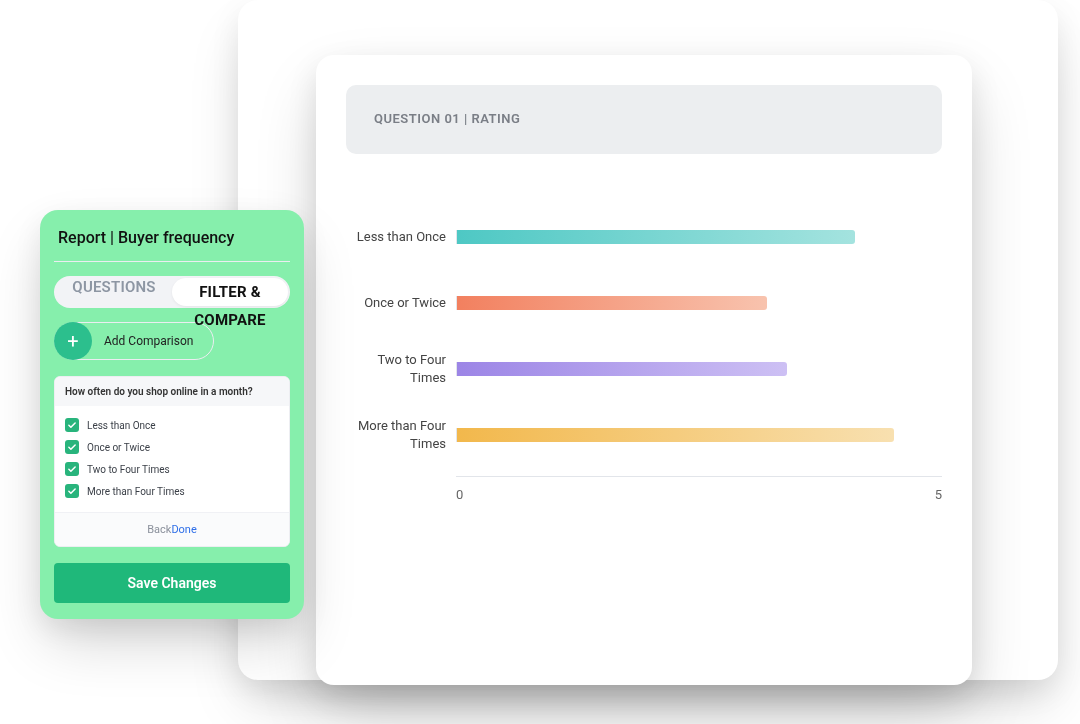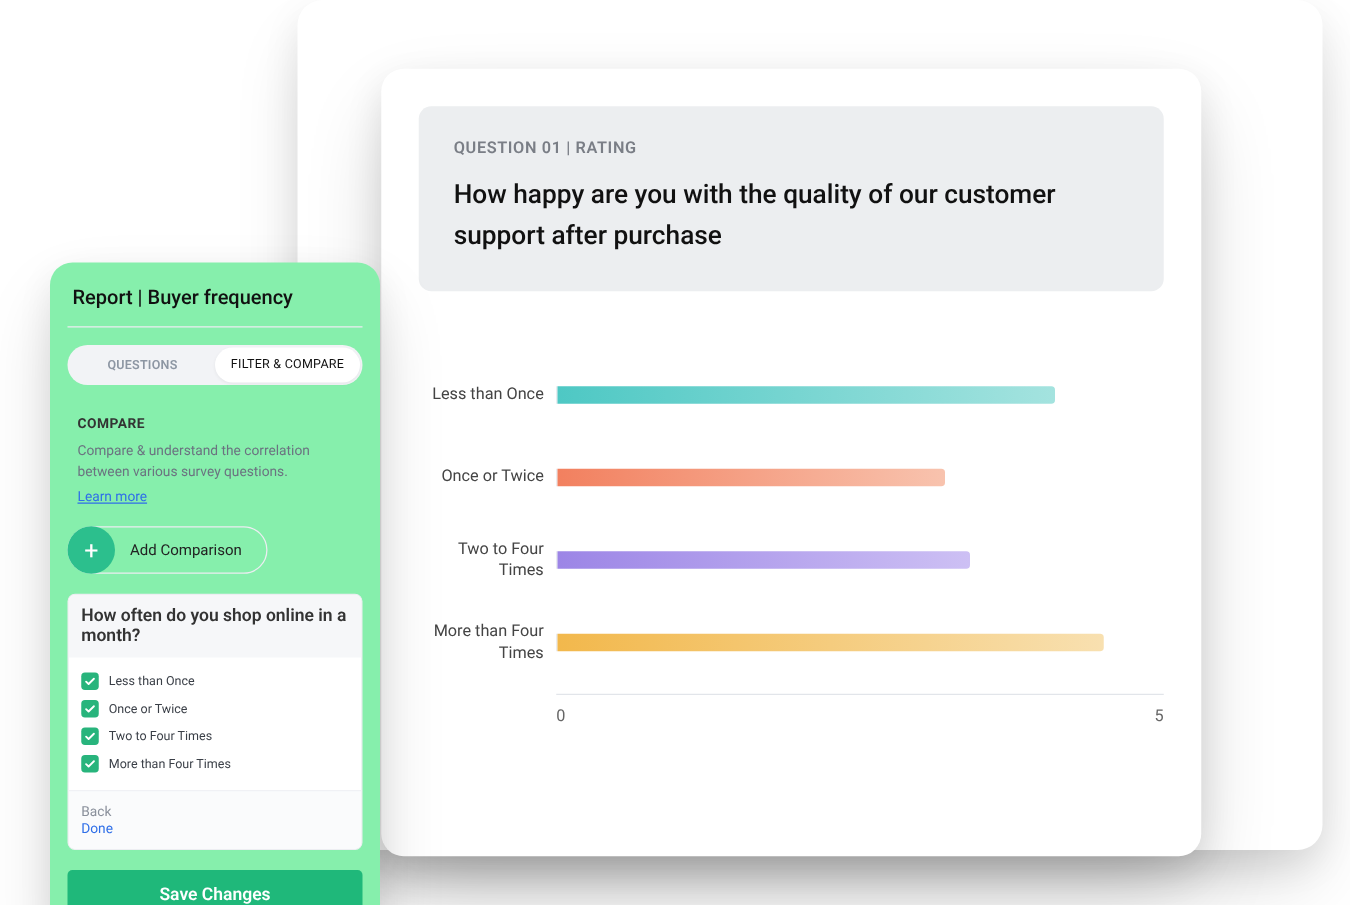--- a/index.html
+++ b/index.html
@@ -11,21 +11,21 @@
     left: 238px; top: 0;
     width: 820px; height: 680px;
     background: #fff;
     border-radius: 20px;
     box-shadow: 0 30px 60px -12px rgba(0,0,0,0.18), 0 12px 30px rgba(0,0,0,0.08);
   }
 
   
   .main-card {
     position: absolute;
-    left: 305px; top: 55px;
+    left: 316px; top: 55px;
     width: 656px; height: 630px;
     background: #fff;
     border-radius: 18px;
     box-shadow: 0 30px 70px -10px rgba(0,0,0,0.20), 0 12px 30px rgba(0,0,0,0.10);
     padding: 30px;
   }
   .q-header {
     background: #eceef0;
     border-radius: 10px;
     padding: 26px 28px 28px;
@@ -73,67 +73,66 @@
     box-shadow: 0 28px 60px -8px rgba(0,0,0,0.18), 0 10px 28px rgba(0,0,0,0.08);
     padding: 18px 14px 16px;
     z-index: 3;
   }
   .panel-title { font-size: 16px; font-weight: 500; color: #111; padding: 0 4px 14px; border-bottom: 1px solid #ebedf1; }
   .tabs {
     background: #f2f3f6;
     border-radius: 24px;
     height: 32px;
     margin-top: 14px;
-    display: flex; align-items: center; padding: 2px;
-    font-size: 10px; font-weight: 600; letter-spacing: 0.2px;
+    display: flex; padding: 2px;
+    font-size: 15px; font-weight: 600; letter-spacing: 0.2px;
   }
   .tab { flex: 1; text-align: center; color: #8d96a3; cursor: pointer; }
-  .tab.active { background: #fff; border-radius: 22px; height: 28px; line-height: 28px; color: #111; font-weight: 400; box-shadow: 0 1px 3px rgba(0,0,0,0.06); }
+  .tab.active { background: #fff; border-radius: 22px; height: 28px; line-height: 28px; color: #111; font-weight: 700; box-shadow: 0 1px 3px rgba(0,0,0,0.06); }
 
   .compare-box { margin-top: 14px; padding: 10px 8px 2px; }
   .compare-h { font-size: 11px; font-weight: 700; letter-spacing: 0.4px; color: #333; }
   .compare-text { font-size: 11px; color: #6b7380; line-height: 1.5; margin-top: 8px; }
   .learn-more { font-size: 11px; color: #2f6fe8; text-decoration: underline; cursor: pointer; display: inline-block; margin-top: 4px; }
 
   .add-compare {
     margin-top: 14px;
     height: 38px;
     border: 1px solid #ebedf1;
     border-radius: 24px;
     display: flex; align-items: center; padding: 0 16px 0 0;
     gap: 12px; font-size: 12px; color: #222; cursor: pointer;
     width: 160px;
   }
   .plus-badge { width: 38px; height: 38px; border-radius: 50%; background: #2cbf8d; color: #fff; display: flex; align-items: center; justify-content: center; font-size: 20px; margin-left: -1px; }
 
   .question-box { margin-top: 16px; border: 1px solid #edeef2; border-radius: 6px; background: #fff; overflow: hidden; }
-  .question-box-hdr { background: #f6f7f9; padding: 9px 10px; font-size: 14px; font-weight: 600; color: #333; }
+  .question-box-hdr { background: #f6f7f9; padding: 9px 10px; font-size: 10px; font-weight: 600; color: #333; }
   .opts { padding: 8px 10px 10px; }
   .opt { display: flex; align-items: center; gap: 8px; font-size: 10px; color: #3a3f47; padding: 4px 0; }
   .chk {
     width: 14px; height: 14px; border-radius: 3px; background: #28b47c;
     display: flex; align-items: center; justify-content: center; color: #fff;
   }
   .chk svg { width: 10px; height: 10px; }
 
-  .qb-footer { display: flex; justify-content: center; padding: 10px 10px; border-top: 1px solid #f0f1f5; font-size: 11px; background:#fafbfc;flex-direction:column; }
+  .qb-footer { display: flex; justify-content: center; padding: 10px 10px; border-top: 1px solid #f0f1f5; font-size: 11px; background:#fafbfc; }
   .back { color: #8a909b; cursor: pointer; }
   .done { color: #2f6fe8; font-weight: 400; cursor: pointer; }
 
   .save-btn { margin-top: 16px; width: 100%; height: 40px; border: 0; border-radius: 4px; background: #1fb87a; color: #fff; font-size: 14px; font-weight: 600; cursor: pointer; }
 </style>
 </head>
 <body>
 
 <div class="backdrop"></div>
 
 <div class="main-card">
   <div class="q-header">
     <div class="q-meta">QUESTION 01 | RATING</div>
-    <div class="q-title">How happy are you with the quality of our customer support after purchase</div>
   </div>
 
   <div class="chart-area">
     <div class="row">
       <div class="row-label">Less than Once</div>
       <div class="bar-track">
         <div class="bar bar-teal" style="width: 82%;"></div>
       </div>
     </div>
     <div class="row">
@@ -162,25 +161,20 @@
 </div>
 
 <div class="panel">
   <div class="panel-title">Report | Buyer frequency</div>
 
   <div class="tabs">
     <div class="tab">QUESTIONS</div>
     <div class="tab active">FILTER &amp; COMPARE</div>
   </div>
 
-  <div class="compare-box">
-    <div class="compare-h">COMPARE</div>
-    <div class="compare-text">Compare &amp; understand the correlation between various survey questions.</div>
-    <span class="learn-more">Learn more</span>
-  </div>
 
   <div class="add-compare">
     <div class="plus-badge">+</div>
     <span>Add Comparison</span>
   </div>
 
   <div class="question-box">
     <div class="question-box-hdr">How often do you shop online in a month?</div>
     <div class="opts">
       <div class="opt">

